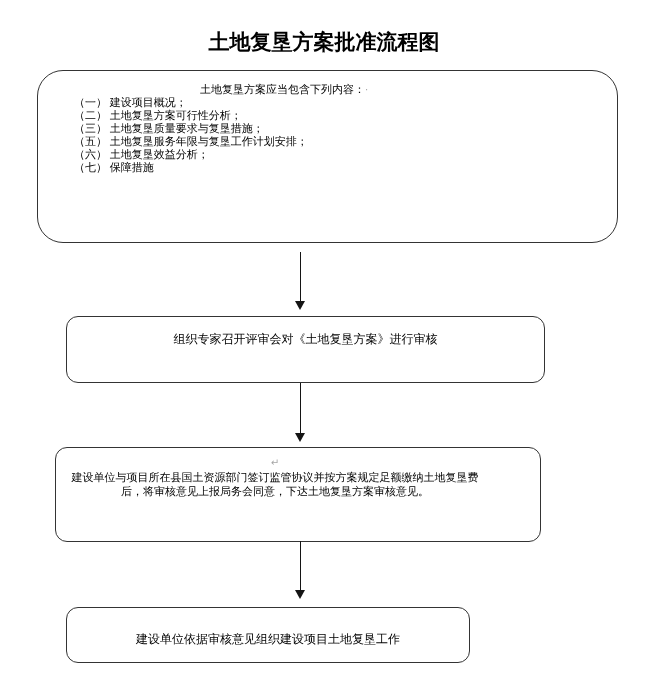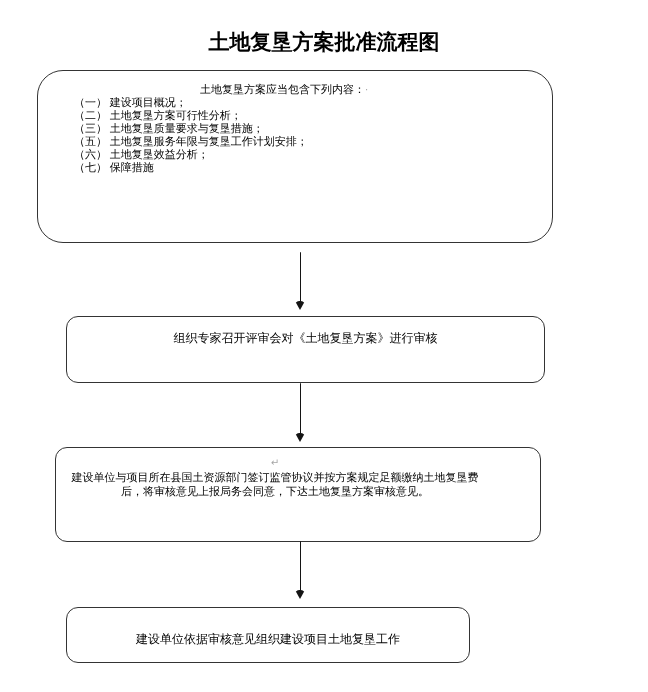--- a/index.html
+++ b/index.html
@@ -1,15 +1,15 @@
 <!DOCTYPE html>
 <html><head>
 <meta charset="utf-8">
 <style>
-  * { margin: 0; padding: 0; box-sizing: border-box; border-radius: 9px; }
+  * { margin: 0; padding: 0; box-sizing: border-box; }
   html, body { background: #ffffff; }
   body { font-family: "Liberation Serif", serif; color: #000; }
 
   #canvas {
     position: relative;
     width: 648px;
     height: 692px;
     background: #ffffff;
     overflow: hidden;
   }
@@ -27,40 +27,39 @@
 
   .flow-box {
     position: absolute;
     background: #ffffff;
     border: 1.4px solid #343434;
   }
 
   #box1 {
     left: 37px;
     top: 70px;
-    width: 516px;
+    width: 581px;
     height: 173px;
     border-radius: 26px;
   }
   #box1 .inner {
     margin: 12px 0 0 36px;
     width: 420px;
     font-size: 11px;
     line-height: 13px;
   }
   #box1 .box-header { text-align: center; white-space: nowrap; }
   #box1 .list-item { text-align: left; white-space: nowrap; }
 
   #box2 {
     left: 66px;
     top: 316px;
     width: 479px;
     height: 67px;
     border-radius: 12px;
-    font-family: Liberation Mono, monospace;
   }
   #box2 .inner {
     padding-top: 16px;
     text-align: center;
     font-size: 12px;
     line-height: 13px;
   }
 
   #box3 {
     left: 55px;

